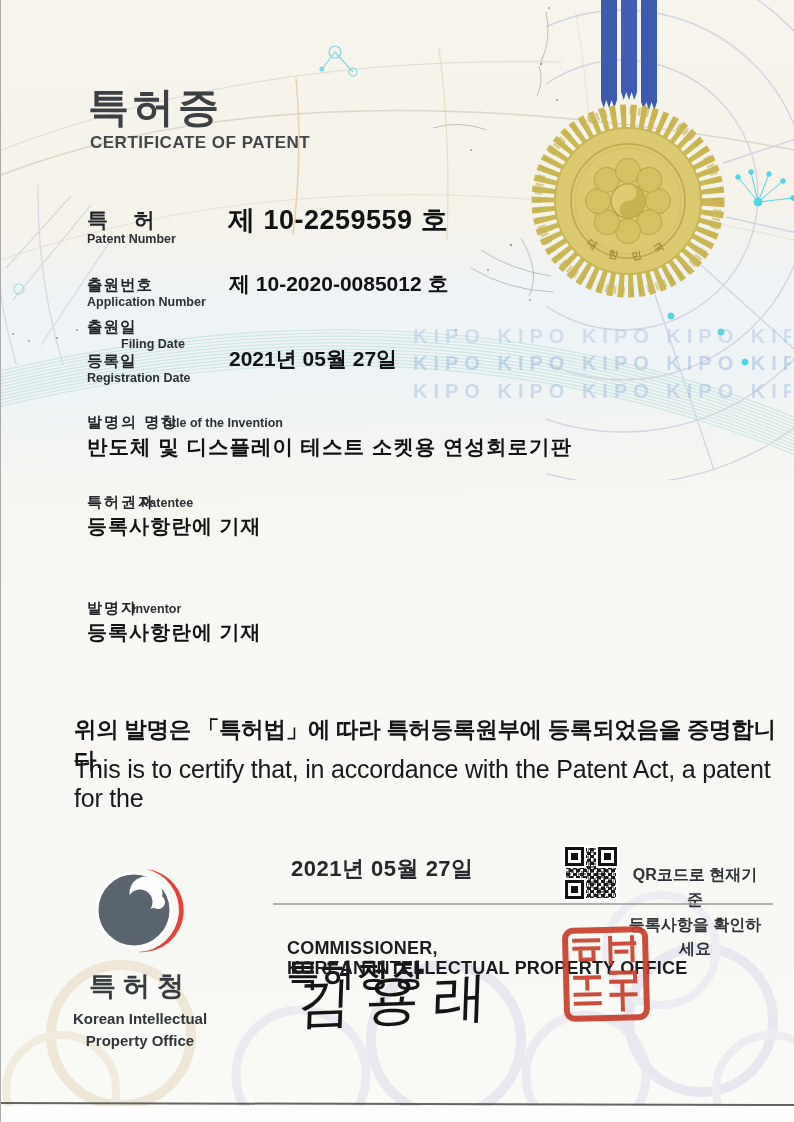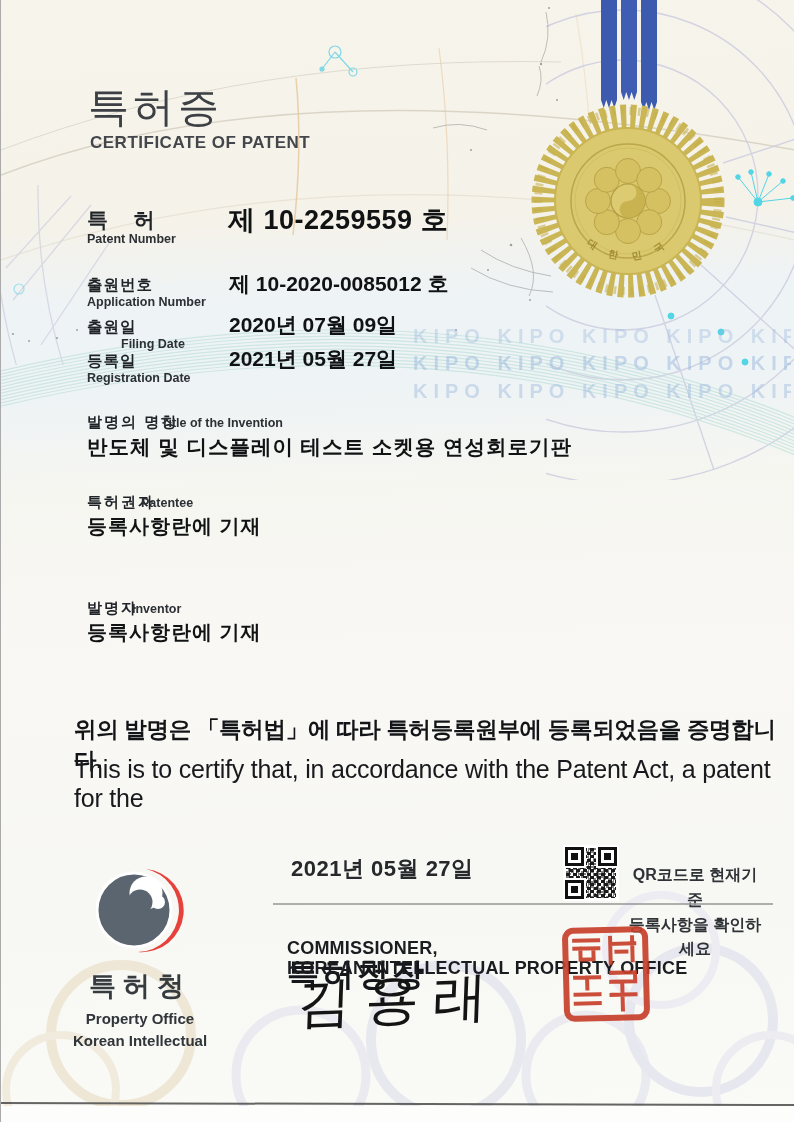--- a/index.html
+++ b/index.html
@@ -4,21 +4,21 @@
 <style>
   html,body{margin:0;padding:0;background:#e9e9e9;}
   .page{
     position:relative;width:794px;height:1122px;overflow:hidden;margin:0 auto;
     font-family:"Liberation Sans","DejaVu Sans",sans-serif;
     background:linear-gradient(178deg,#f7f4ec 0%,#f5f2e9 20%,#eef3f6 27%,#eef3f5 35%,#f6f6f1 43%,#f9f8f4 58%,#f7f7f3 78%,#fafaf7 100%);
     border-left:1px solid #aaa;border-right:1px solid #c9c9c9;
   }
   .abs{position:absolute;}
   
-  .title-ko{left:87px;top:80px;font-size:41px;font-weight:400;letter-spacing:4px;color:#3c4044;}
+  .title-ko{left:87px;top:80px;font-size:41px;font-weight:700;letter-spacing:4px;color:#3c4044;}
   .title-en{left:89px;top:133px;font-size:17px;font-weight:800;letter-spacing:.5px;color:#43474b;}
   .lbl{font-weight:800;color:#1f2327;}
   .sub{font-weight:700;color:#2c3034;font-size:12.5px;}
   .val{font-weight:800;color:#101214;}
   .pn-lbl{left:86px;top:206px;font-size:21px;letter-spacing:10px;}
   .pn-sub{left:86px;top:232px;}
   .pn-val{left:227px;top:202px;font-size:27px;letter-spacing:.5px;}
   .an-lbl{left:86px;top:275px;font-size:15.5px;letter-spacing:1px;}
   .an-sub{left:86px;top:295px;}
   .an-val{left:228px;top:270px;font-size:21px;}
@@ -233,21 +233,20 @@
   <div class="abs lbl pn-lbl">특 허</div>
   <div class="abs sub pn-sub">Patent Number</div>
   <div class="abs val pn-val">제 10-2259559 호</div>
 
   <div class="abs lbl an-lbl">출원번호</div>
   <div class="abs sub an-sub">Application Number</div>
   <div class="abs val an-val">제 10-2020-0085012 호</div>
 
   <div class="abs lbl fd-lbl">출원일</div>
   <div class="abs sub fd-sub">Filing Date</div>
-  <div class="abs val fd-val">2020년 07월 09일</div>
 
   <div class="abs lbl rd-lbl">등록일</div>
   <div class="abs sub rd-sub">Registration Date</div>
   <div class="abs val rd-val">2021년 05월 27일</div>
 
   <div class="abs lbl inv-lbl">발명의 명칭</div>
   <div class="abs sub inv-sub">Title of the Invention</div>
   <div class="abs val inv-val">반도체 및 디스플레이 테스트 소켓용 연성회로기판</div>
 
   <div class="abs lbl pt-lbl">특허권자</div>
@@ -295,20 +294,20 @@
 
   <svg class="abs emblem" width="88" height="90" viewBox="0 0 88 90">
     <path d="M50,3 A42,42 0 0 1 42,86 A34,34 0 0 0 50,3 Z" fill="#e6413a"></path>
     <circle cx="38" cy="44" r="37" fill="#5b656f" stroke="#ffffff" stroke-width="3"></circle>
     <circle cx="50" cy="27" r="16.5" fill="#ffffff"></circle>
     <circle cx="62" cy="36" r="7" fill="#ffffff"></circle>
     <circle cx="44" cy="36" r="12.5" fill="#5b656f"></circle>
   </svg>
   <div class="abs agency-ko">특허청</div>
   <div class="abs agency-en">
+    <div>Korean Intellectual</div>
     <div>Property Office</div>
-    <div>Korean Intellectual</div>
   </div>
 
   <div class="abs scanline"></div>
   <div class="abs below"></div>
 
 </div>
 
 </body></html>

